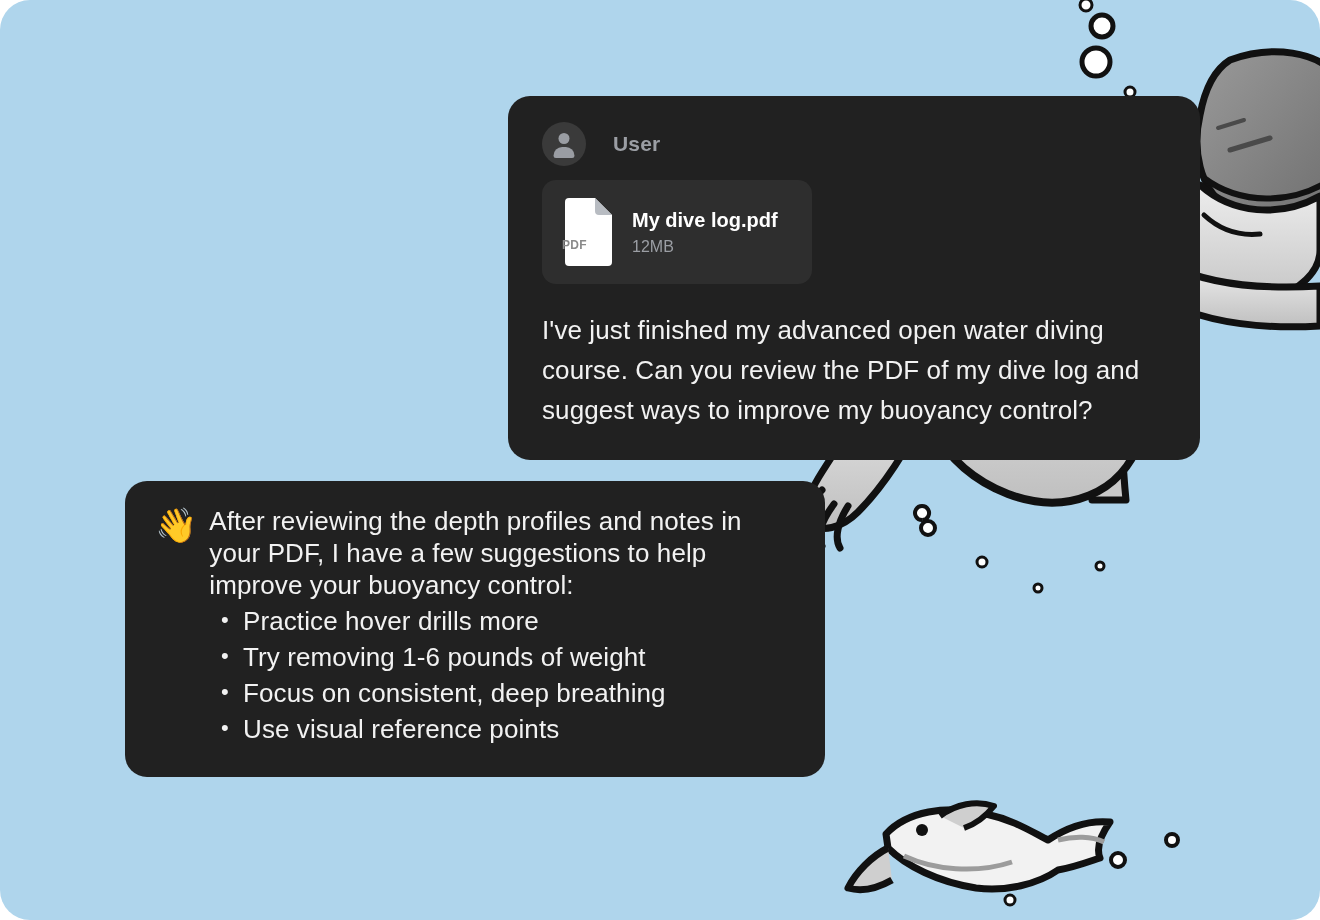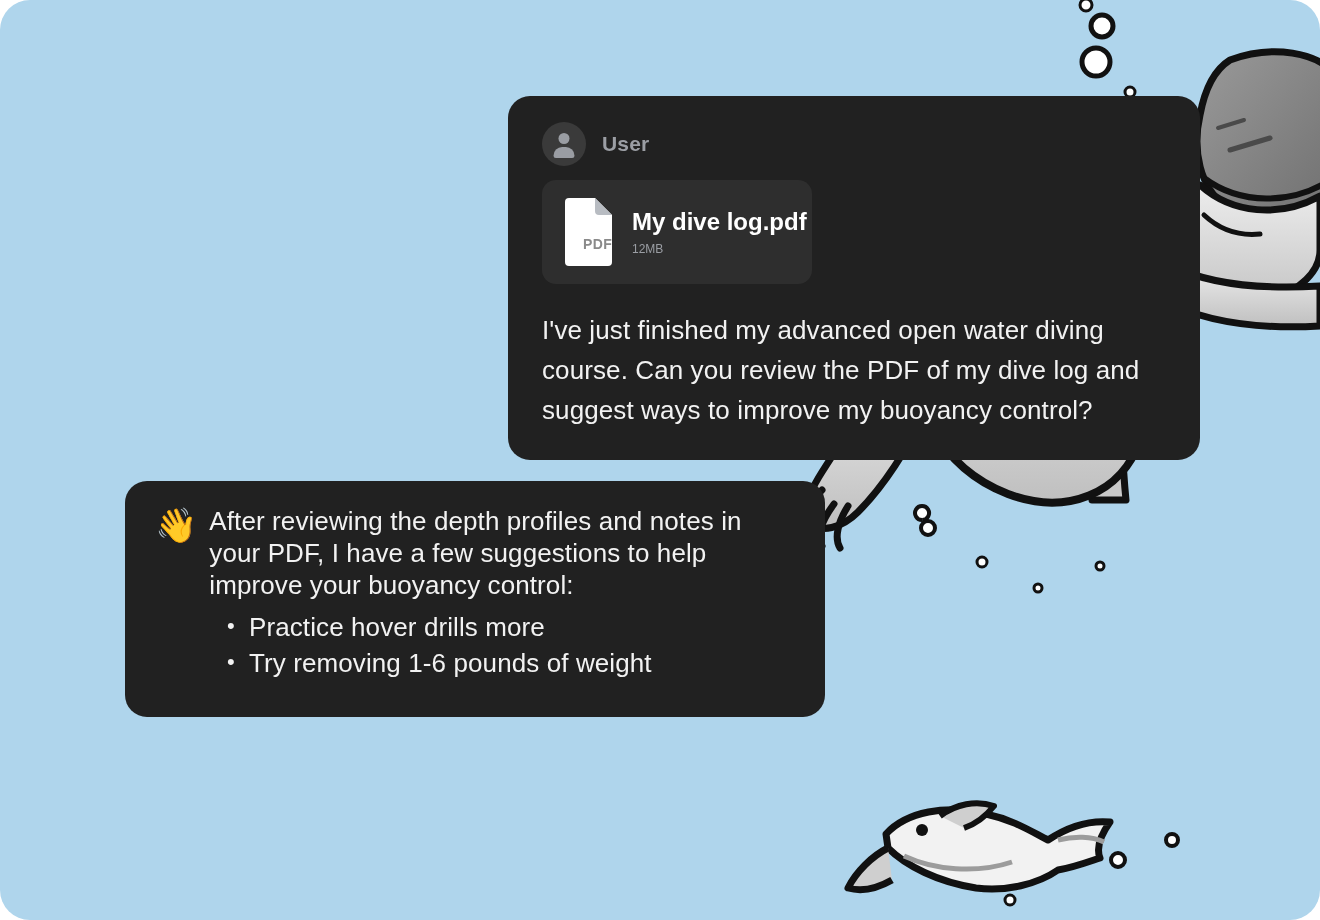--- a/index.html
+++ b/index.html
@@ -41,21 +41,21 @@
     width: 692px;
     background: #212121;
     border-radius: 22px;
     padding: 26px 34px 30px 34px;
     box-sizing: border-box;
   }
 
   .user-header {
     display: flex;
     align-items: center;
-    gap: 16px;
+    gap: 27px;
     margin-bottom: 14px;
   }
   .avatar {
     width: 44px;
     height: 44px;
     border-radius: 50%;
     background: #3A3A3A;
     position: relative;
     flex: none;
   }
@@ -100,40 +100,40 @@
   }
   .pdf-icon {
     position: relative;
     width: 54px;
     height: 68px;
     flex: none;
   }
   .pdf-icon svg { display: block; }
   .pdf-icon .pdf-label {
     position: absolute;
-    left: 8px;
+    left: 2px;
     right: 2px;
     bottom: 14px;
-    text-align: right;
-    font-size: 14px;
+    text-align: left;
+    font-size: 12px;
     font-weight: bold;
     color: #8A8A8A;
     letter-spacing: 0.3px;
   }
   .file-meta { min-width: 0; }
   .file-name {
     color: #FFFFFF;
-    font-size: 24px;
+    font-size: 20px;
     font-weight: bold;
     white-space: nowrap;
     margin-bottom: 6px;
   }
   .file-size {
     color: #9B9EA4;
-    font-size: 12px;
+    font-size: 16px;
   }
 
   .user-text {
     color: #F2F2F2;
     font-size: 26px;
     line-height: 40px;
     letter-spacing: 0.1px;
   }
 
   
@@ -158,21 +158,21 @@
     flex: none;
     margin-top: 2px;
   }
   .assistant-text {
     color: #F2F2F2;
     font-size: 26px;
     line-height: 32px;
     letter-spacing: 0.1px;
   }
   ul.suggestions {
-    margin: 8px;
+    margin: 2px;
     padding: 0 0 0 64px;
     list-style: none;
   }
   ul.suggestions li {
     color: #F2F2F2;
     font-size: 26px;
     line-height: 36px;
     letter-spacing: 0.1px;
     position: relative;
     padding-left: 22px;
@@ -315,16 +315,18 @@
   </div>
 
   <div id="assistant-bubble">
     <div class="assistant-intro">
       <div class="wave-emoji">👋</div>
       <div class="assistant-text">After reviewing the depth profiles and notes in your PDF, I have a few suggestions to help improve your buoyancy control:</div>
     </div>
     <ul class="suggestions">
       <li>Practice hover drills more</li>
       <li>Try removing 1-6 pounds of weight</li>
+      <li>Focus on consistent, deep breathing</li>
+      <li>Use visual reference points</li>
     </ul>
   </div>
 
 </div>
 
 </body></html>

